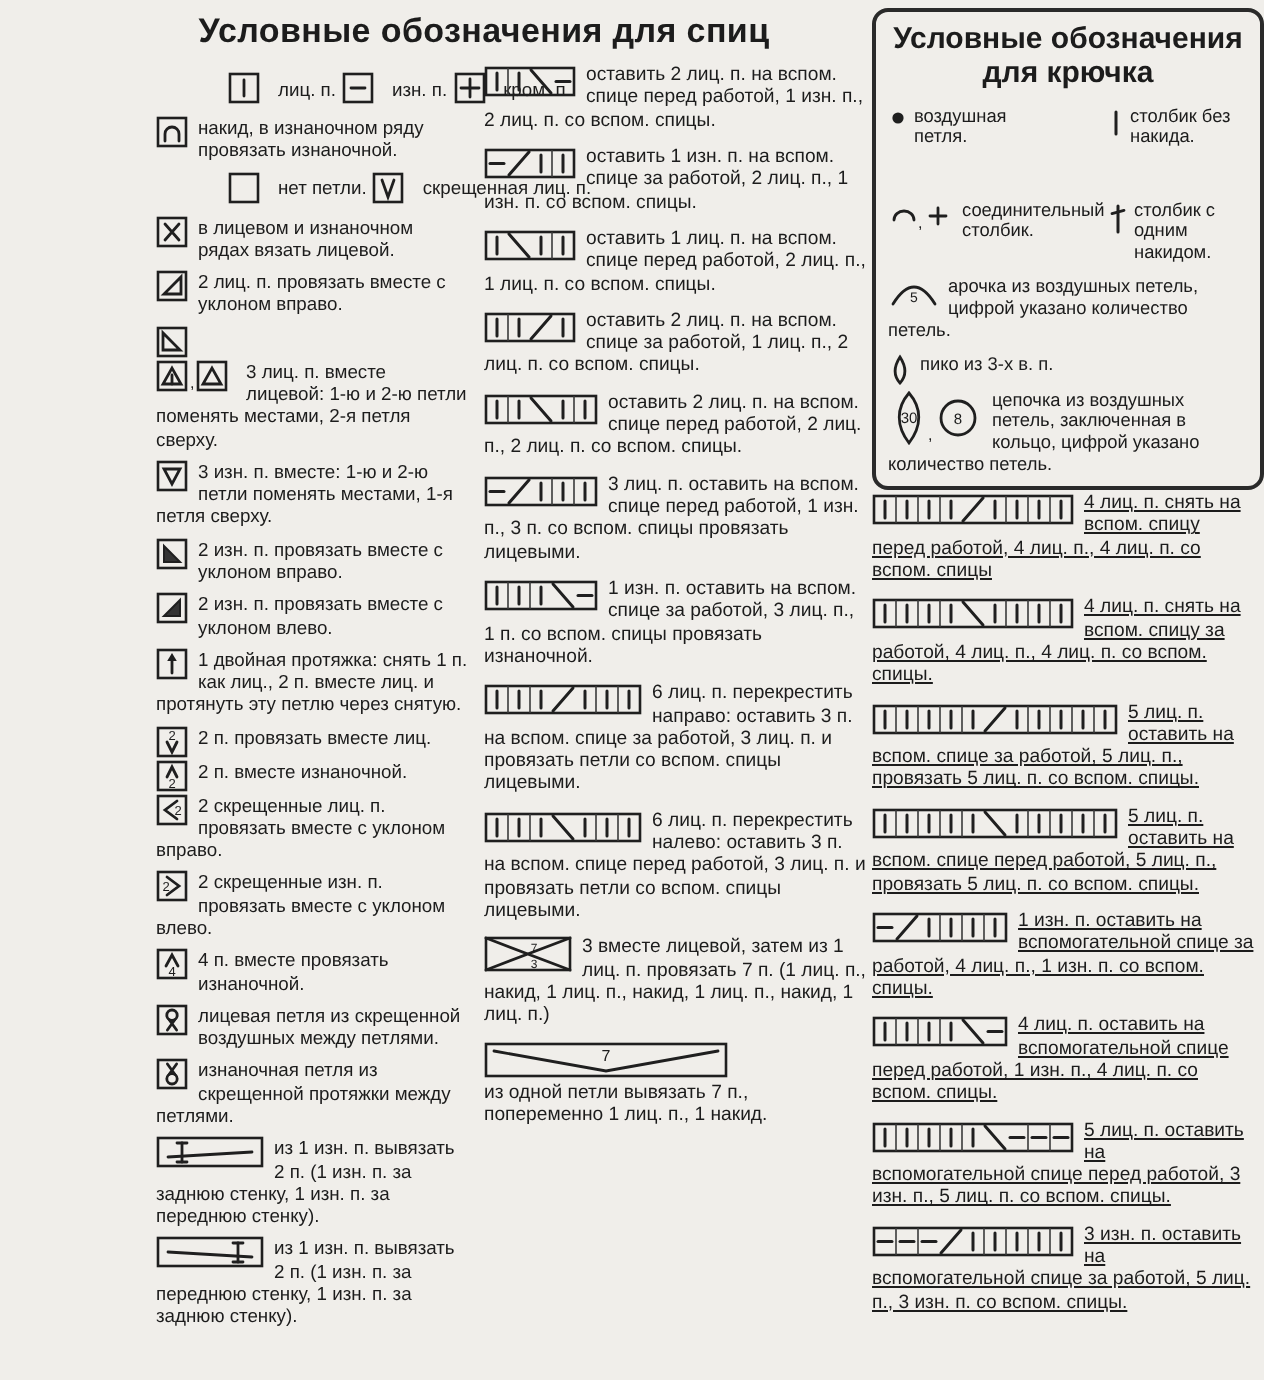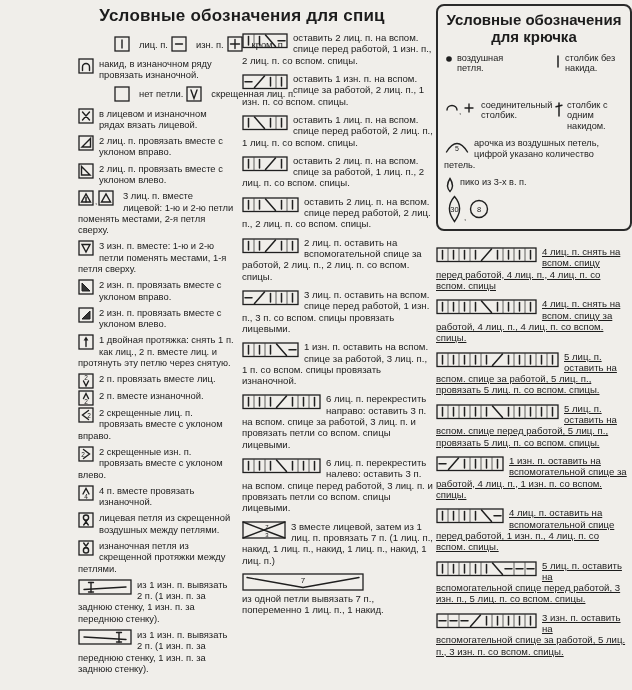--- a/index.html
+++ b/index.html
@@ -93,21 +93,21 @@
           <rect x="1" y="1" width="14" height="14" fill="none" stroke="#1f1f1f" stroke-width="1.3"></rect>
           <path d="M4.5 4 L11.5 12 M11.5 4 L4.5 12" stroke="#1f1f1f" stroke-width="1.4" fill="none" stroke-linecap="round"></path>
         </svg></span><span>в лицевом и изнаночном рядах вязать лицевой.</span></div>
     <div class="lrow"><span class="sym"><svg width="16" height="16" viewBox="0 0 16 16">
           <rect x="1" y="1" width="14" height="14" fill="none" stroke="#1f1f1f" stroke-width="1.3"></rect>
           <path d="M4 12 L12.5 12 L12.5 3.5 Z" stroke="#1f1f1f" stroke-width="1.4" fill="none" stroke-linecap="round"></path>
         </svg></span><span>2 лиц. п. провязать вместе с уклоном вправо.</span></div>
     <div class="lrow"><span class="sym"><svg width="16" height="16" viewBox="0 0 16 16">
           <rect x="1" y="1" width="14" height="14" fill="none" stroke="#1f1f1f" stroke-width="1.3"></rect>
           <path d="M3.5 3.5 L3.5 12 L12 12 Z" stroke="#1f1f1f" stroke-width="1.4" fill="none" stroke-linecap="round"></path>
-        </svg></span><span>2 лиц. п. провязать вместе с уклоном влево.</span></div>
+        </svg></span></div>
     <div class="lrow"><span class="sym"><svg width="40" height="16" viewBox="0 0 40 16">
           <rect x="1" y="1" width="14" height="14" fill="none" stroke="#1f1f1f" stroke-width="1.3"></rect>
           <path d="M3.5 12 L12.5 12 L8 4 Z" stroke="#1f1f1f" stroke-width="1.4" fill="none" stroke-linecap="round"></path>
           <line x1="8" y1="7.5" x2="8" y2="12" stroke="#1f1f1f" stroke-width="1.4" fill="none" stroke-linecap="round"></line>
           <text x="17" y="14" font-size="8">,</text>
           <rect x="21" y="1" width="14" height="14" fill="none" stroke="#1f1f1f" stroke-width="1.3"></rect>
           <path d="M23.5 12 L32.5 12 L28 4 Z" stroke="#1f1f1f" stroke-width="1.4" fill="none" stroke-linecap="round"></path>
         </svg></span><span>3 лиц. п. вместе лицевой: 1-ю и 2-ю петли поменять местами, 2-я петля сверху.</span></div>
     <div class="lrow"><span class="sym"><svg width="16" height="16" viewBox="0 0 16 16">
           <rect x="1" y="1" width="14" height="14" fill="none" stroke="#1f1f1f" stroke-width="1.3"></rect>
@@ -214,30 +214,20 @@
           <line x1="6.5" y1="4.5" x2="6.5" y2="13" stroke="#1f1f1f" stroke-width="1.5" stroke-linecap="round"></line>
           <line x1="17.5" y1="4.5" x2="17.5" y2="13" stroke="#1f1f1f" stroke-width="1.5" stroke-linecap="round"></line>
           <line x1="12" y1="2" x2="12" y2="15.5" stroke="#3a3a3a" stroke-width="0.8"></line>
           <line x1="23.5" y1="3" x2="33.5" y2="14.5" stroke="#1f1f1f" stroke-width="1.5" stroke-linecap="round"></line>
           <line x1="39.5" y1="4.5" x2="39.5" y2="13" stroke="#1f1f1f" stroke-width="1.5" stroke-linecap="round"></line>
           <line x1="50.5" y1="4.5" x2="50.5" y2="13" stroke="#1f1f1f" stroke-width="1.5" stroke-linecap="round"></line>
           <line x1="45" y1="2" x2="45" y2="15.5" stroke="#3a3a3a" stroke-width="0.8"></line>
         </svg></span><span>оставить 2 лиц. п. на вспом. спице перед работой, 2 лиц. п., 2 лиц. п. со вспом. спицы.</span></div>
     <div class="lrow"><span class="sym"><svg width="57" height="17" viewBox="0 0 57 17">
           <rect x="1" y="2" width="55" height="13.5" fill="none" stroke="#1f1f1f" stroke-width="1.3"></rect>
-          <line x1="6.5" y1="4.5" x2="6.5" y2="13" stroke="#1f1f1f" stroke-width="1.5" stroke-linecap="round"></line>
-          <line x1="17.5" y1="4.5" x2="17.5" y2="13" stroke="#1f1f1f" stroke-width="1.5" stroke-linecap="round"></line>
-          <line x1="12" y1="2" x2="12" y2="15.5" stroke="#3a3a3a" stroke-width="0.8"></line>
-          <line x1="23.5" y1="14.5" x2="33.5" y2="3" stroke="#1f1f1f" stroke-width="1.5" stroke-linecap="round"></line>
-          <line x1="39.5" y1="4.5" x2="39.5" y2="13" stroke="#1f1f1f" stroke-width="1.5" stroke-linecap="round"></line>
-          <line x1="50.5" y1="4.5" x2="50.5" y2="13" stroke="#1f1f1f" stroke-width="1.5" stroke-linecap="round"></line>
-          <line x1="45" y1="2" x2="45" y2="15.5" stroke="#3a3a3a" stroke-width="0.8"></line>
-        </svg></span><span>2 лиц. п. оставить на вспомогательной спице за работой, 2 лиц. п., 2 лиц. п. со вспом. спицы.</span></div>
-    <div class="lrow"><span class="sym"><svg width="57" height="17" viewBox="0 0 57 17">
-          <rect x="1" y="2" width="55" height="13.5" fill="none" stroke="#1f1f1f" stroke-width="1.3"></rect>
           <line x1="3" y1="8.7" x2="10" y2="8.7" stroke="#1f1f1f" stroke-width="1.5" stroke-linecap="round"></line>
           <line x1="12.5" y1="14.5" x2="22.5" y2="3" stroke="#1f1f1f" stroke-width="1.5" stroke-linecap="round"></line>
           <line x1="28.5" y1="4.5" x2="28.5" y2="13" stroke="#1f1f1f" stroke-width="1.5" stroke-linecap="round"></line>
           <line x1="39.5" y1="4.5" x2="39.5" y2="13" stroke="#1f1f1f" stroke-width="1.5" stroke-linecap="round"></line>
           <line x1="34" y1="2" x2="34" y2="15.5" stroke="#3a3a3a" stroke-width="0.8"></line>
           <line x1="50.5" y1="4.5" x2="50.5" y2="13" stroke="#1f1f1f" stroke-width="1.5" stroke-linecap="round"></line>
           <line x1="45" y1="2" x2="45" y2="15.5" stroke="#3a3a3a" stroke-width="0.8"></line>
         </svg></span><span>3 лиц. п. оставить на вспом. спице перед работой, 1 изн. п., 3 п. со вспом. спицы провязать лицевыми.</span></div>
     <div class="lrow"><span class="sym"><svg width="57" height="17" viewBox="0 0 57 17">
           <rect x="1" y="2" width="55" height="13.5" fill="none" stroke="#1f1f1f" stroke-width="1.3"></rect>
@@ -329,21 +319,21 @@
           </svg></span><span>арочка из воздушных петель, цифрой указано количество петель.</span></div>
       <div class="crow"><span class="sym"><svg width="12" height="16" viewBox="0 0 12 16">
             <path d="M6 1.5 C2.8 6.5 2.8 11 6 14.5 C9.2 11 9.2 6.5 6 1.5 Z" stroke="#1f1f1f" stroke-width="1.4" fill="none" stroke-linecap="round"></path>
           </svg></span><span>пико из 3-х в. п.</span></div>
       <div class="crow"><span class="sym"><svg width="48" height="28" viewBox="0 0 48 28">
             <path d="M10.5 1.5 C4 9 4 18 10.5 26.5 C17 18 17 9 10.5 1.5 Z" stroke="#1f1f1f" stroke-width="1.4" fill="none" stroke-linecap="round"></path>
             <text x="10.5" y="16.5" font-size="7.5" text-anchor="middle">30</text>
             <text x="20" y="25" font-size="8">,</text>
             <circle cx="35" cy="14" r="8.5" stroke="#1f1f1f" stroke-width="1.4" fill="none" stroke-linecap="round"></circle>
             <text x="35" y="17" font-size="7.5" text-anchor="middle">8</text>
-          </svg></span></div>
+          </svg></span><span>цепочка из воздушных петель, заключенная в кольцо, цифрой указано количество петель.</span></div>
     </div>
 </div>
 
 <div id="col-right">
     <div class="lrow"><span class="sym"><svg width="101" height="17" viewBox="0 0 101 17">
           <rect x="1" y="2" width="99" height="13.5" fill="none" stroke="#1f1f1f" stroke-width="1.3"></rect>
           <line x1="6.5" y1="4.5" x2="6.5" y2="13" stroke="#1f1f1f" stroke-width="1.5" stroke-linecap="round"></line>
           <line x1="17.5" y1="4.5" x2="17.5" y2="13" stroke="#1f1f1f" stroke-width="1.5" stroke-linecap="round"></line>
           <line x1="12" y1="2" x2="12" y2="15.5" stroke="#3a3a3a" stroke-width="0.8"></line>
           <line x1="28.5" y1="4.5" x2="28.5" y2="13" stroke="#1f1f1f" stroke-width="1.5" stroke-linecap="round"></line>

